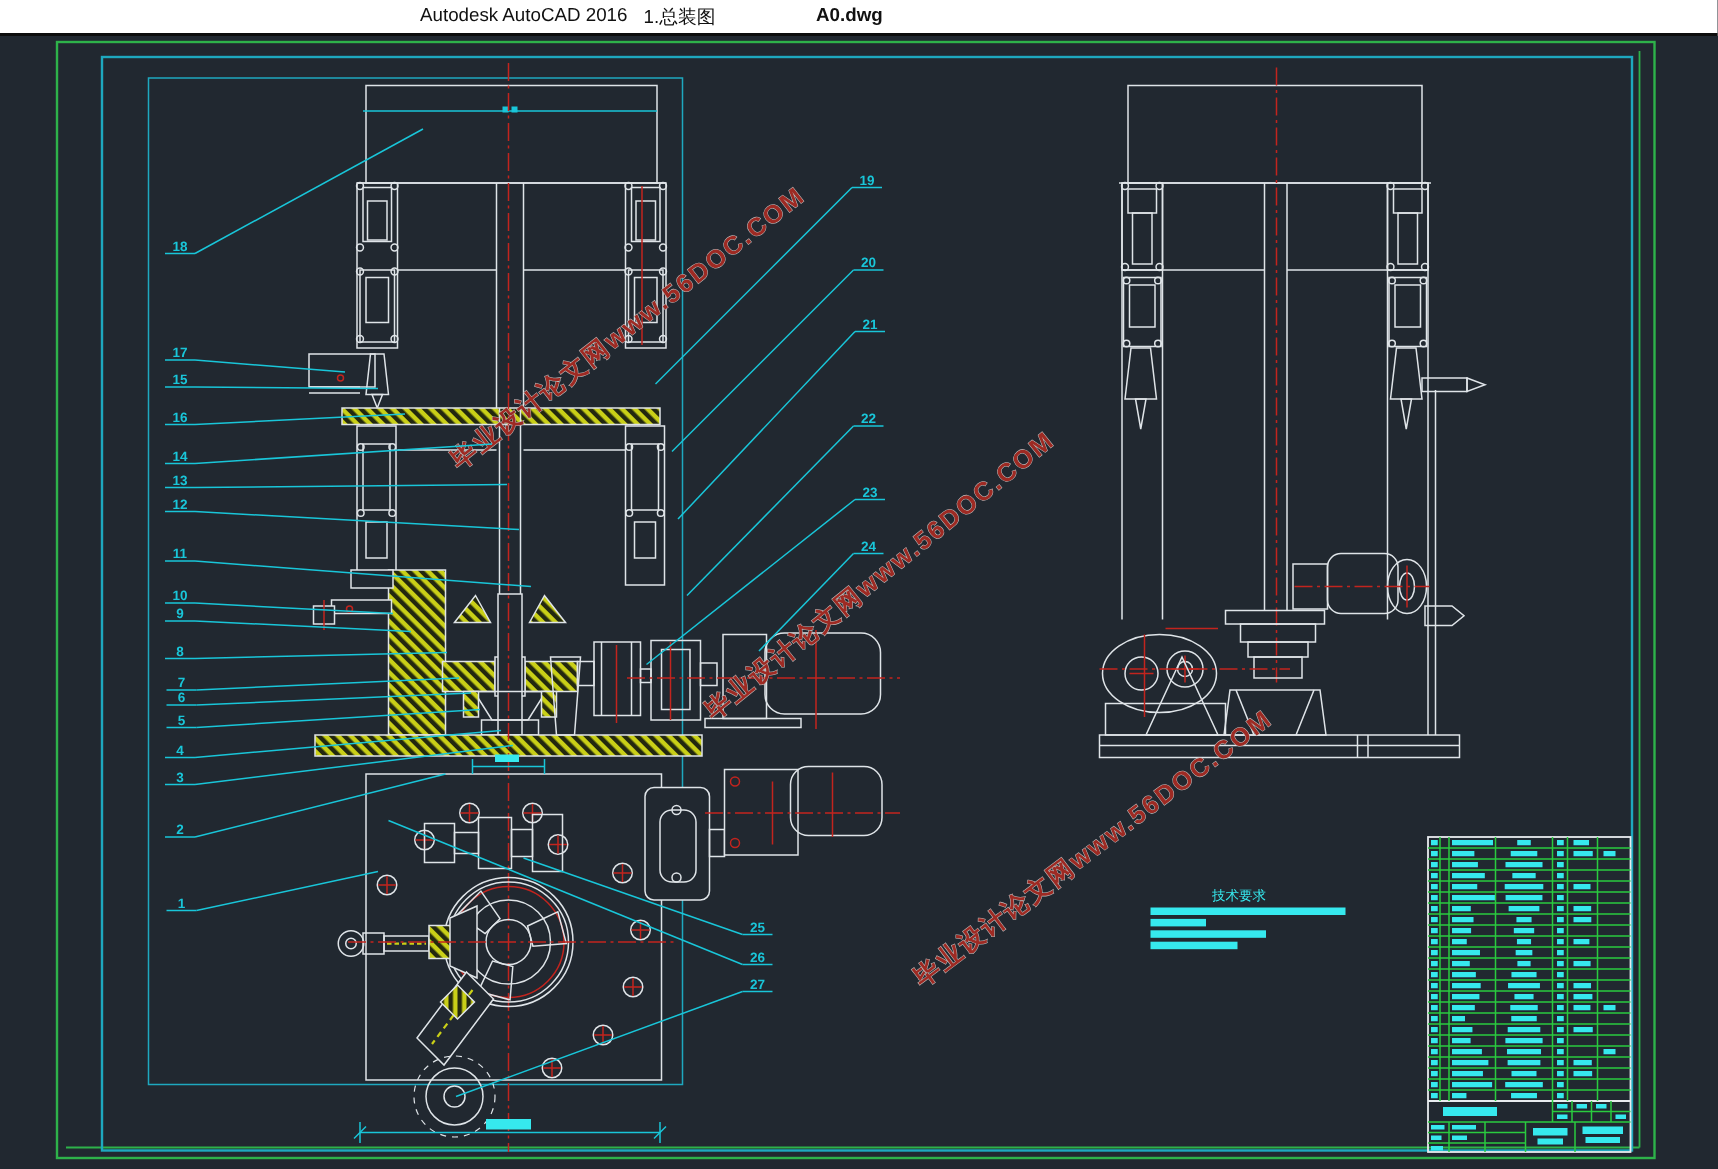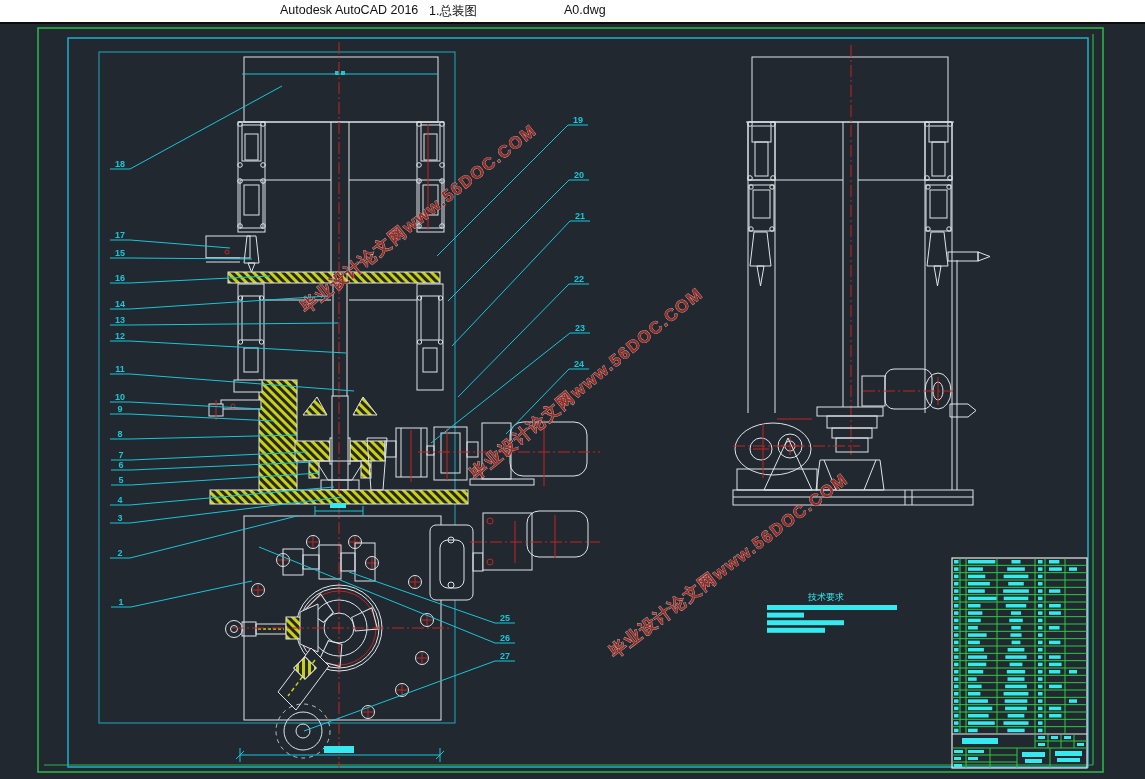--- a/index.html
+++ b/index.html
@@ -2,21 +2,21 @@
 <html><head>
 <meta charset="utf-8">
 <style>
   html,body{margin:0;padding:0;background:#212830;width:1145px;height:779px;overflow:hidden;
     font-family:"Liberation Sans", sans-serif;}
   .titlebar{position:absolute;left:0;top:0;width:1145px;height:22px;background:#ffffff;
     border-bottom:2px solid #0d0d0d;z-index:5;text-align:right;}
   .titlebar span{position:absolute;top:3px;font-size:12.5px;color:#111;white-space:nowrap;}
   .tb-app{left:280px;}
   .tb-doc{left:390px;margin-left:39px;}
-  .tb-file{left:564px;}
+  .tb-file{left:544px;font-weight:bold;}
   svg{position:absolute;left:0;top:0;z-index:1;}
   .wline{stroke:#dfe4e8;stroke-width:1;fill:none;}
   .wfill{stroke:#dfe4e8;stroke-width:1;fill:#212830;}
   .hatch{stroke:#dfe4e8;stroke-width:1;fill:url(#hatch);}
   .red{stroke:#c3241e;stroke-width:1;fill:none;}
   .redd{stroke:#c3241e;stroke-width:1;fill:none;stroke-dasharray:12 3 2 3;}
   .cy{stroke:#19c6d9;stroke-width:1;fill:none;}
   .wm-text{fill:#9e2a23;stroke:#bdbdbd;stroke-width:0.7;paint-order:stroke;
     font-weight:bold;font-size:17px;letter-spacing:1.5px;}
   .callout-num{fill:#19c6d9;font-size:9px;font-weight:bold;}

